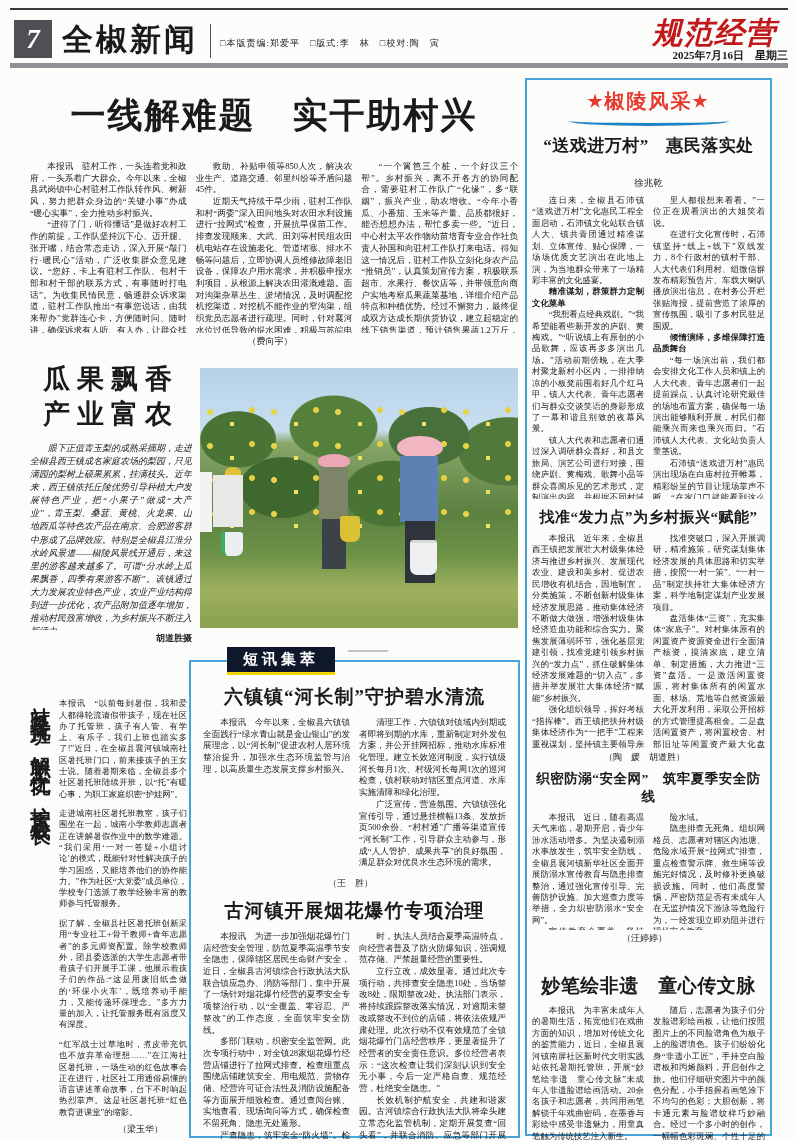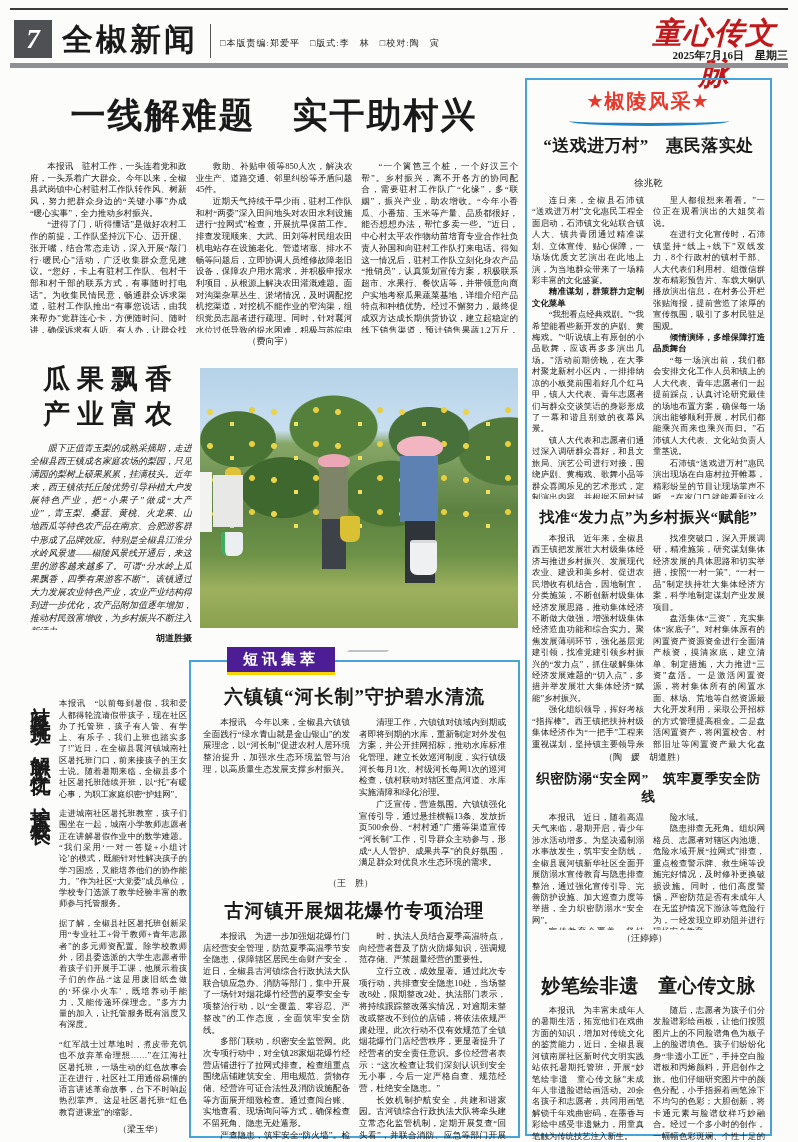--- a/index.html
+++ b/index.html
@@ -66,21 +66,21 @@
   .bucket-s{left:6.5%;top:63%;width:18px;height:24px;background:#eceff1;border-left:4px solid #3fae62;}
   
   .care{left:30px;top:690px;width:157px;height:448px;}
   .vtitle{float:left;writing-mode:vertical-rl;text-orientation:upright;font-size:20px;font-weight:900;
           height:382px;letter-spacing:5px;margin-right:7px;line-height:1.1;}
   .care-body{font-size:8.3px;line-height:1.36;text-align:justify;height:430px;overflow:hidden;}
   .care .byline{position:absolute;right:16px;bottom:2px;background:#fcfcfa;padding-left:6px;}
   
   .snbox{left:189px;top:660px;width:331px;height:478px;border:2px solid #46a4d9;box-sizing:border-box;
          padding:22px 12px 6px;}
-  .snbadge{position:absolute;top:-15px;left:36px;background:#4c1d95;color:#fff;
+  .snbadge{position:absolute;top:-15px;left:36px;background:#0f172a;color:#fff;
            font-family:"Liberation Sans",sans-serif;font-size:15px;font-weight:bold;
            padding:3px 16px;letter-spacing:4px;border-bottom:3px solid #f6d500;}
   .snslash{position:absolute;top:-12px;left:150px;width:40px;height:14px;
            border-top:2px solid #bfc3c6;transform:skewX(-45deg);}
   .snbox h2{font-size:19px;letter-spacing:1px;}
   .snbox .cols{margin-top:7px;}
   .river-cols{height:158px;}
   .fire-cols{height:212px;}
   .fireworks{margin-top:8px;}
   
@@ -105,21 +105,21 @@
   .rbox .col{font-size:8.4px;}
 </style>
 </head>
 <body>
 
 <div class="abs top-rule"></div>
 <div class="abs pagenum">7</div>
 <div class="abs section-name">全椒新闻</div>
 <div class="abs header-divider"></div>
 <div class="abs credits">□本版责编:郑爱平　□版式:李　林　□校对:陶　寅</div>
-<div class="abs masthead">童心传文脉</div>
+<div class="abs masthead">规范经营</div>
 <div class="abs pagedate">2025年7月16日　星期三</div>
 <div class="abs thick-rule"></div>
 
 <div class="abs lead">
   <h1>一线解难题　实干助村兴</h1>
   <div class="cols">
     <div class="col">
         <p>本报讯　驻村工作，一头连着党和政府，一头系着广大群众。今年以来，全椒县武岗镇中心村驻村工作队转作风、树新风，努力把群众身边的“关键小事”办成“暖心实事”，全力推动乡村振兴。</p>
         <p>“进得了门，听得懂话”是做好农村工作的前提，工作队坚持沉下心、迈开腿、张开嘴，结合常态走访，深入开展“敲门行·暖民心”活动，广泛收集群众意见建议。“您好，卡上有驻村工作队、包村干部和村干部的联系方式，有事随时打电话”。为收集民情民意，畅通群众诉求渠道，驻村工作队推出“有事您说话，由我来帮办”党群连心卡，方便随时问、随时讲，确保诉求有人听、有人办，让群众找得到干部、干部能服务好群众。“连心卡”既是“服务卡”更是“监督卡”，卡片亮出了党员身份，也明确了干部责任，对村干部办事不满意可以直接向包村干部或驻村第一书记反映，极大地提高了办事效率，密切了干群关系。党群连心卡发放以来，累计政策咨询、业务答疑120人次，办理低保养老、医疗</p>
       </div>

